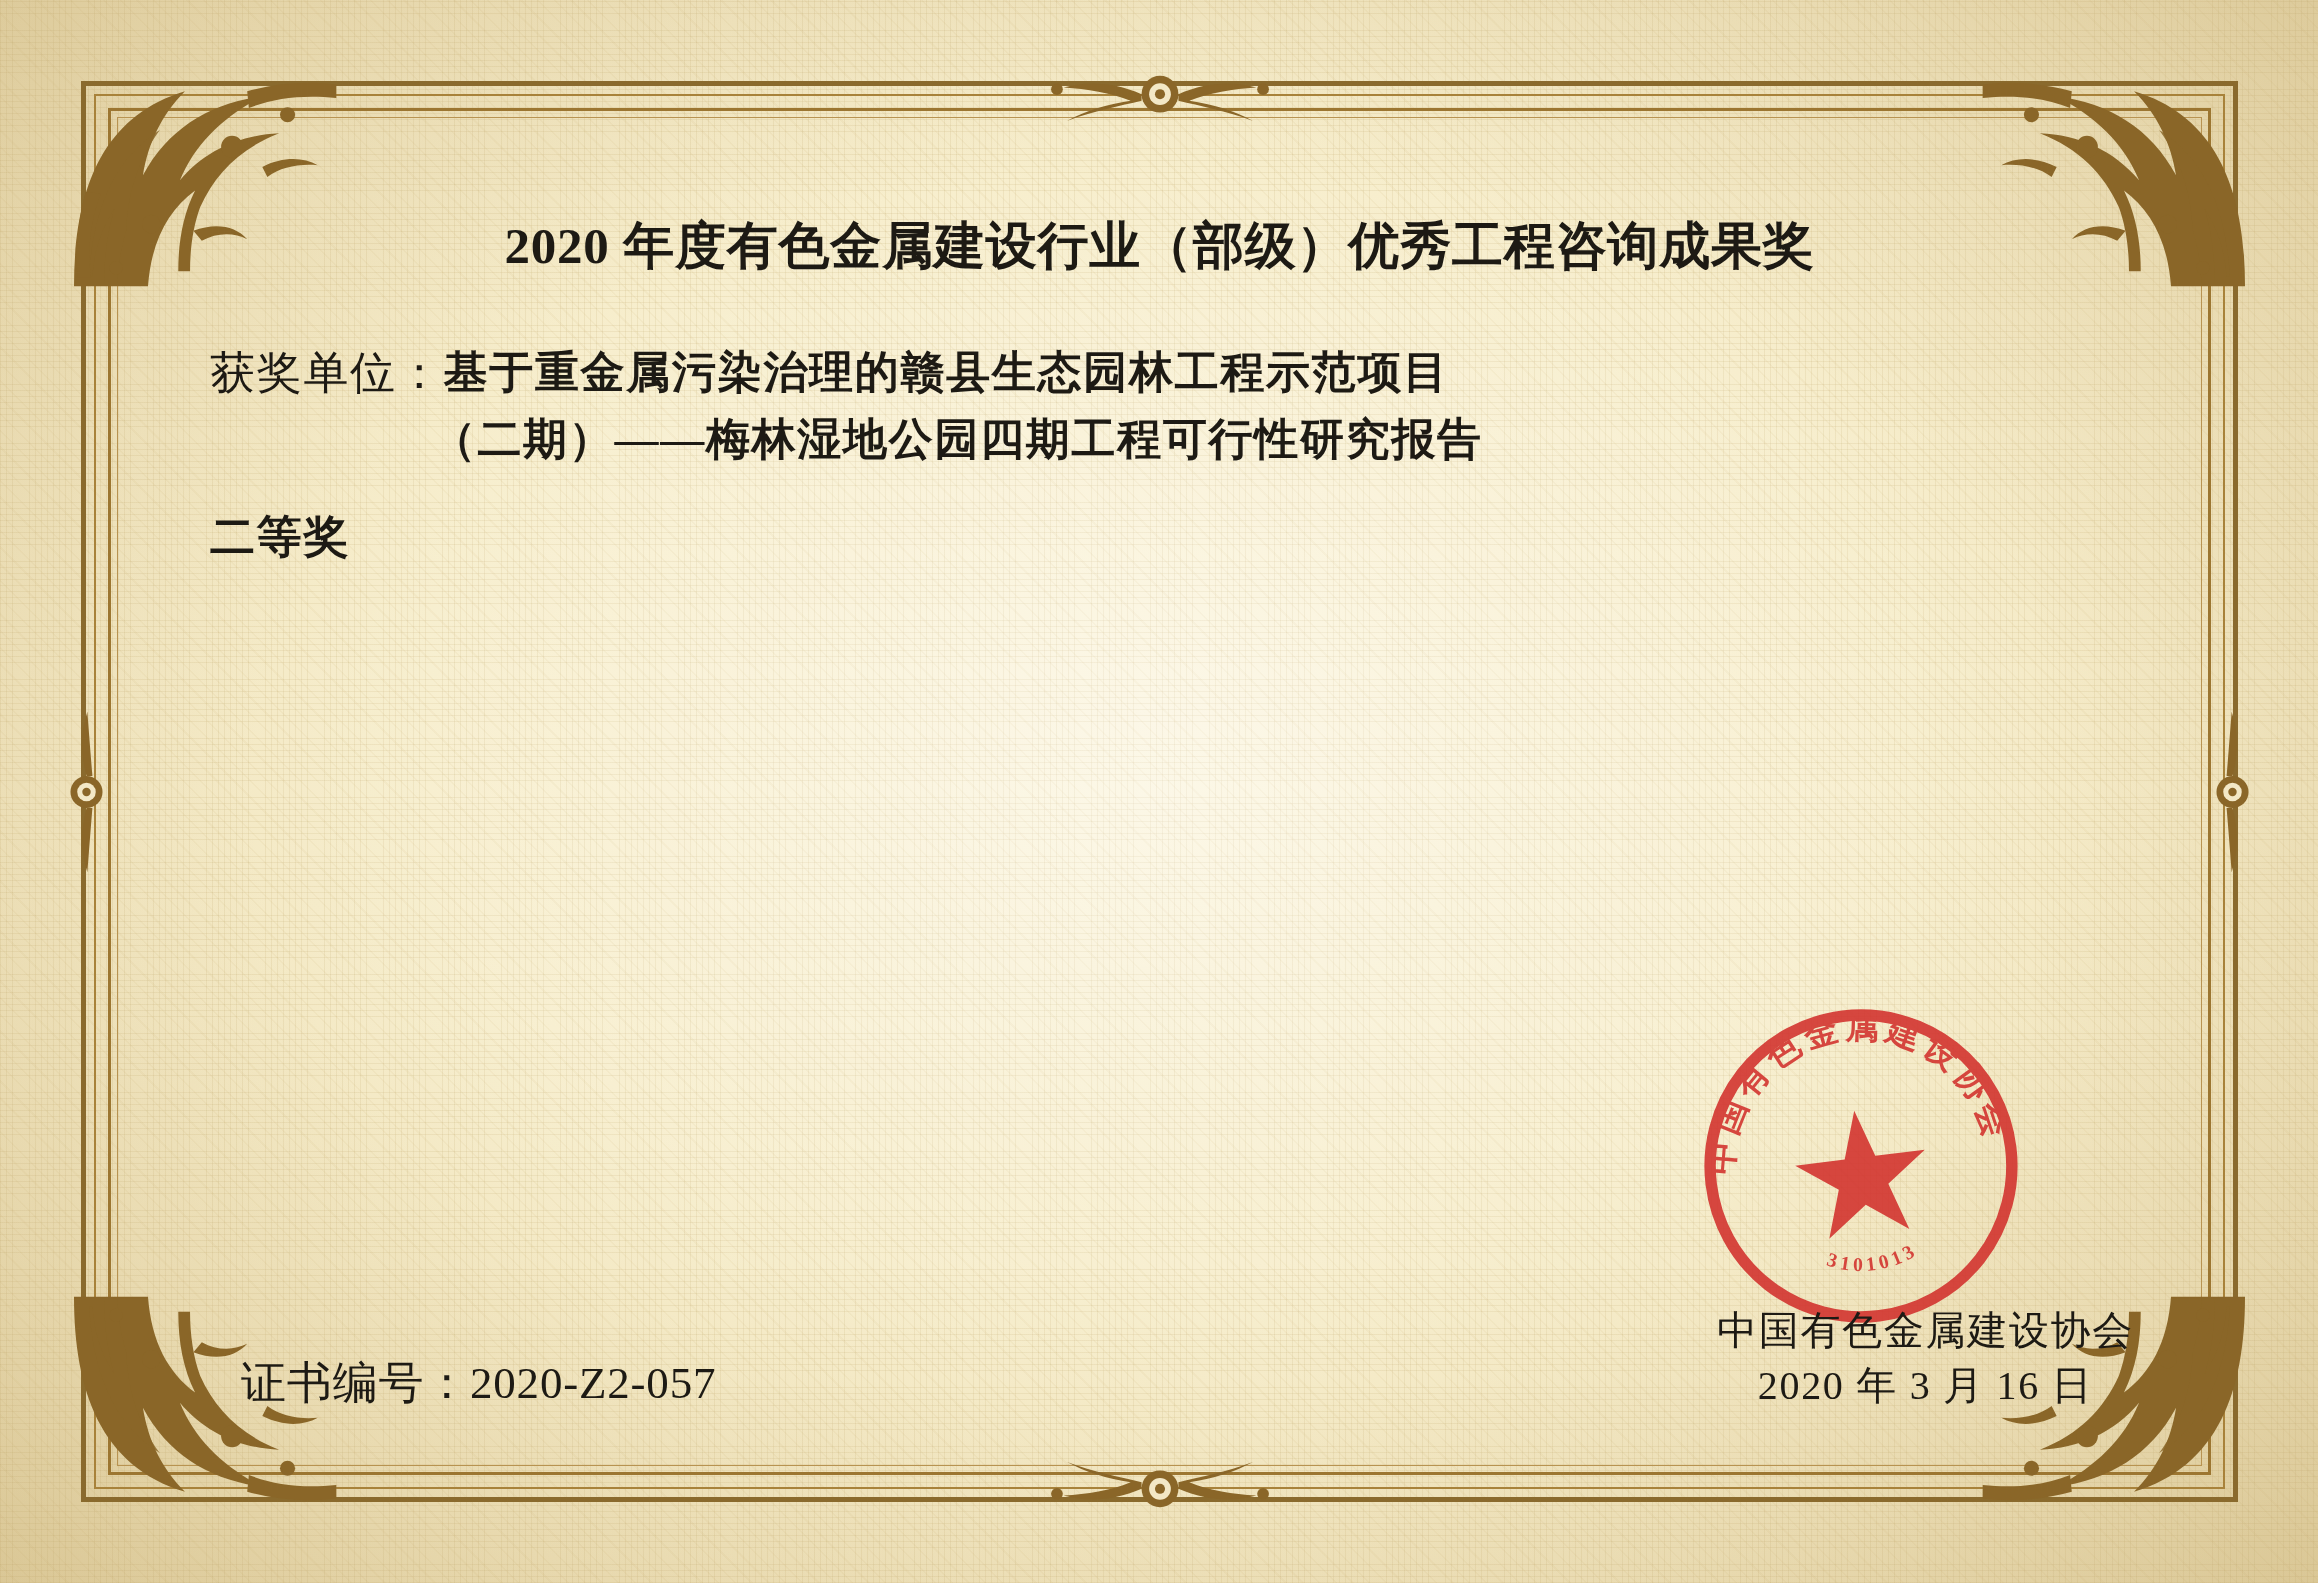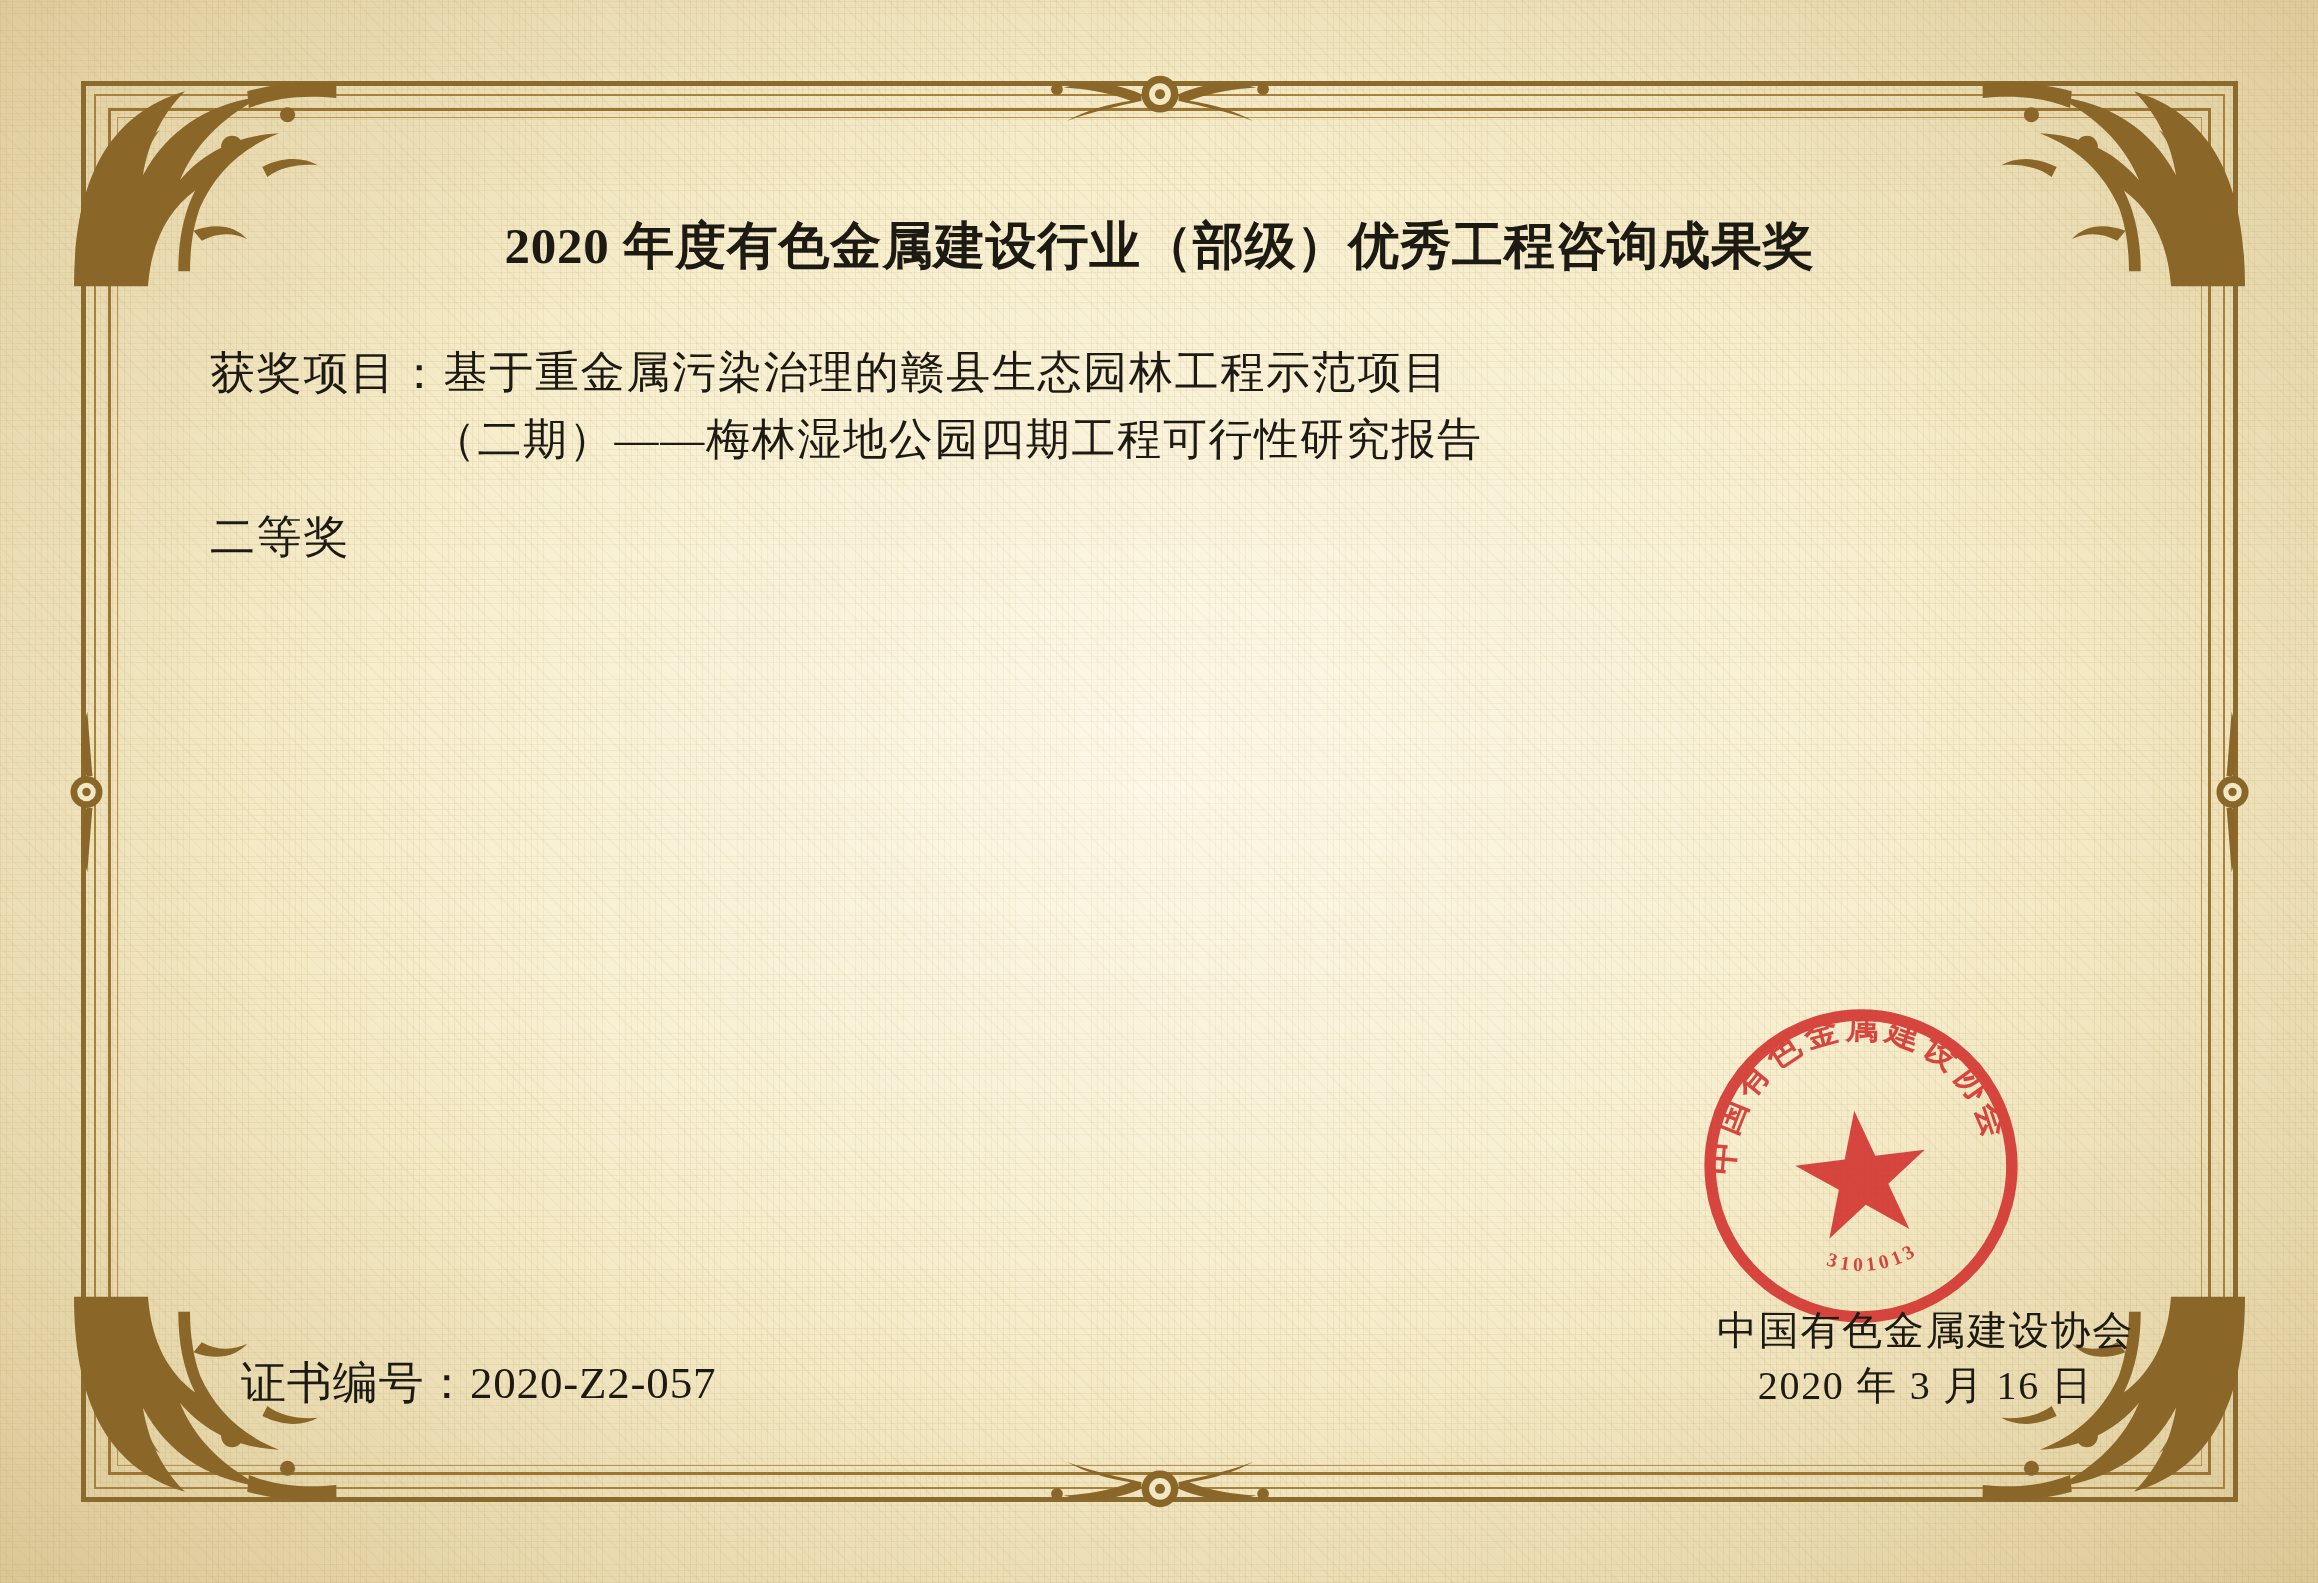--- a/index.html
+++ b/index.html
@@ -162,20 +162,21 @@
     flex: 0 0 auto;
     line-height: 1.5;
     letter-spacing: 1.7px;
   }
   .field-value {
     font-size: 45px;
     color: #1d1a14;
     line-height: 1.52;
     letter-spacing: 1.7px;
     flex: 1 1 auto;
+    font-weight: bold;
   }
   .field-value.project {
     font-size: 44px;
   }
   .project-line2 {
     display: block;
     margin-left: -11.8px;
   }
 
   
@@ -343,21 +344,21 @@
   </div>
 
   <div class="content">
 
 
     <div class="award-name">2020 年度有色金属建设行业（部级）优秀工程咨询成果奖</div>
 
     <div class="fields">
 
       <div class="field-row">
-        <div class="field-label">获奖项目：</div>
+        <div class="field-label">获奖单位：</div>
         <div class="field-value project">
           <span>基于重金属污染治理的赣县生态园林工程示范项目</span>
           <span class="project-line2">（二期）——梅林湿地公园四期工程可行性研究报告</span>
         </div>
       </div>
 
 
       <div class="field-row">
         <div class="field-value">二等奖</div>
       </div>

